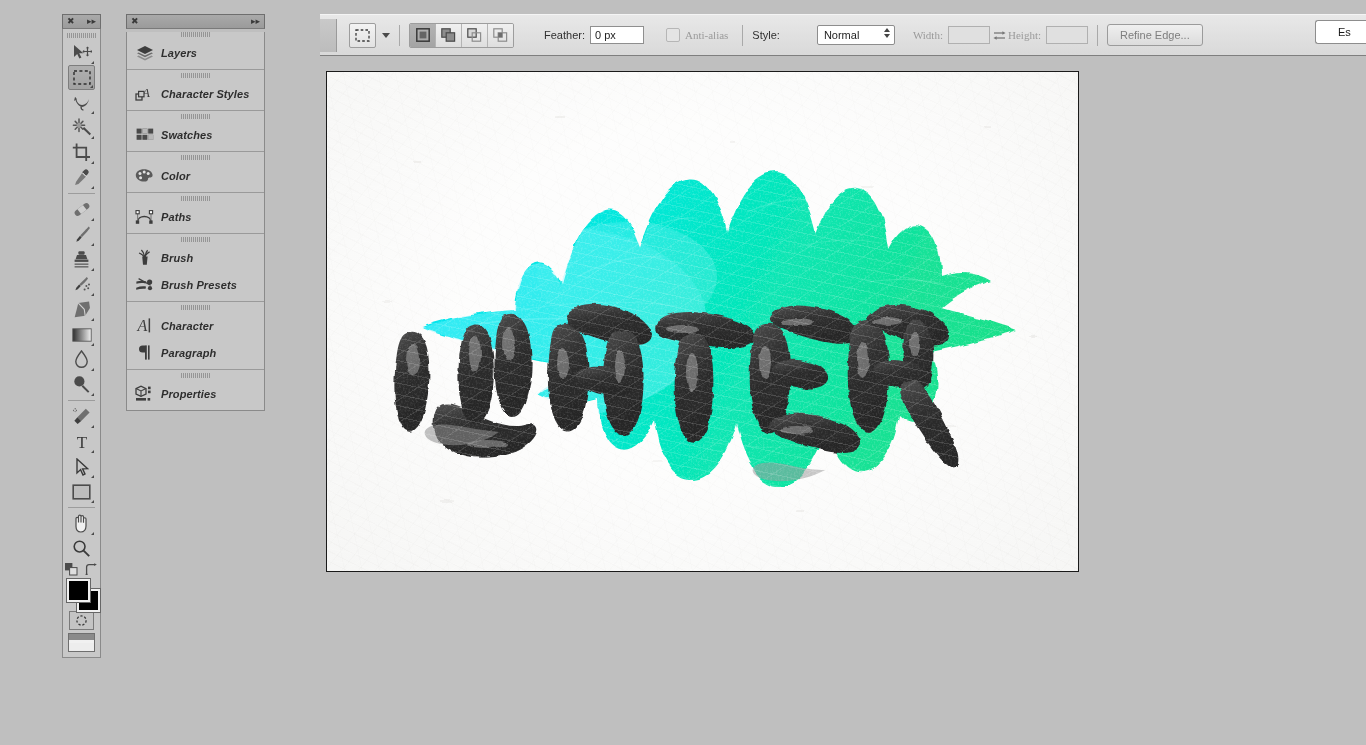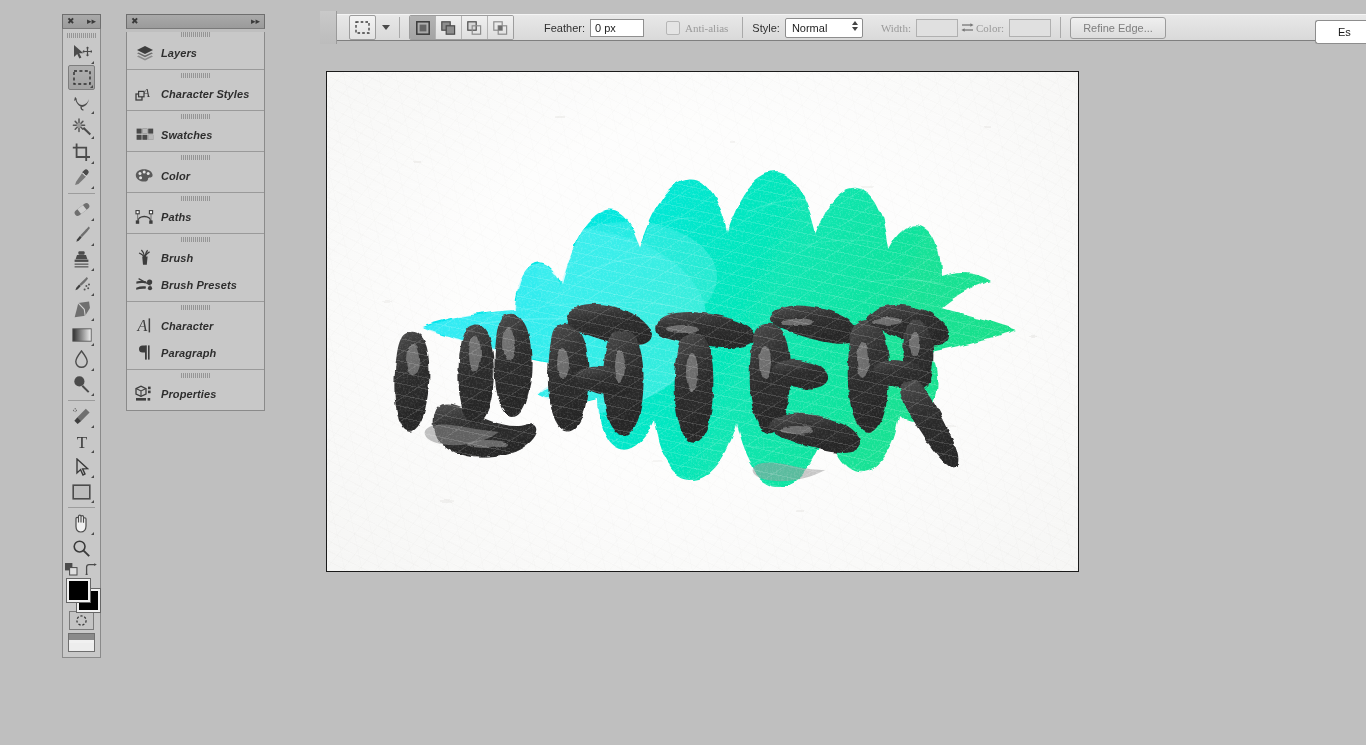--- a/index.html
+++ b/index.html
@@ -64,21 +64,21 @@
   .pgroup{border-bottom:1px solid #9a9a9a;padding-bottom:3px;}
   .pgroup:last-child{border-bottom:none;}
   .prow{
     display:flex;align-items:center;gap:7px;height:27px;padding:0 8px;cursor:pointer;
   }
   .prow .plabel{font-size:11px;font-weight:bold;color:#2e2e2e;letter-spacing:.1px;}
   .picon{width:19px;height:19px;display:flex;align-items:center;justify-content:center;flex:0 0 19px;}
 
   
   #optionsbar{
-    position:absolute;left:320px;top:14px;width:1046px;height:27px;
+    position:absolute;left:320px;top:14px;width:1046px;height:42px;
     background:linear-gradient(#e8e8e8,#d9d9d9);
     border-top:1px solid #f4f4f4;border-bottom:1px solid #7f7f7f;
     display:flex;align-items:center;box-sizing:border-box;
   }
   .ob-gripzone{width:16px;height:33px;background:linear-gradient(#c9c9c9,#bcbcbc);
     border-right:1px solid #9a9a9a;}
   .ob-sep{width:1px;height:21px;background:#a9a9a9;margin:0 9px;}
   .ob-label{font-size:11px;color:#303030;margin-right:5px;white-space:nowrap;}
   .ob-label.dim{color:#9a9a9a;font-family:Liberation Serif, serif;}
   .presetbtn{width:25px;height:23px;border:1px solid #9d9d9d;background:linear-gradient(#f3f3f3,#e2e2e2);
@@ -88,21 +88,21 @@
   .boolgroup{display:flex;border:1px solid #9d9d9d;border-radius:2px;overflow:hidden;}
   .boolbtn{width:25px;height:23px;background:linear-gradient(#f0f0f0,#dedede);
     border-right:1px solid #b4b4b4;display:flex;align-items:center;justify-content:center;cursor:pointer;}
   .boolbtn:last-child{border-right:none;}
   .boolbtn.on{background:linear-gradient(#b3b3b3,#a4a4a4);}
   .txtin{height:18px;border:1px solid #8f8f8f;background:#fff;font-size:11px;color:#222;
     padding:0 4px;box-sizing:border-box;font-family:"Liberation Sans",sans-serif;}
   .txtin.dis{background:#e0e0e0;border-color:#b0b0b0;}
   .chk{width:12px;height:12px;border:1px solid #b6b6b6;background:#e4e4e4;border-radius:2px;
     margin-right:5px;cursor:pointer;}
-  .selwrap{position:relative;display:inline-flex;align-items:flex-start;}
+  .selwrap{position:relative;display:inline-flex;align-items:flex-start;margin-left:32px;}
   .selbox{height:20px;min-width:78px;border:1px solid #8d8d8d;background:#fff;
     display:flex;align-items:center;padding:0 22px 0 6px;font-size:11px;color:#1e1e1e;
     border-radius:2px;box-sizing:border-box;cursor:pointer;}
   .spin{position:absolute;right:5px;top:3px;display:flex;flex-direction:column;gap:2px;cursor:pointer;}
   .spin i{display:block;width:0;height:0;border-left:3.5px solid transparent;border-right:3.5px solid transparent;}
   .spin i.u{border-bottom:4px solid #444;}
   .spin i.d{border-top:4px solid #444;}
   .swapbtn{width:18px;height:18px;display:flex;align-items:center;justify-content:center;cursor:pointer;}
   .refine{height:20px;padding:0 12px;border:1px solid #9b9b9b;border-radius:3px;
     background:linear-gradient(#efefef,#dcdcdc);font-size:11px;color:#7e7e7e;
@@ -615,21 +615,21 @@
 
     <span class="swapbtn">
       <svg width="15" height="13" viewBox="0 0 15 13">
         <path d="M2 4 H12" stroke="#777" stroke-width="1.3"></path>
           <path d="M13.6 4 L10.4 2.2 V5.8 Z" fill="#777"></path>
         <path d="M13 9 H3" stroke="#777" stroke-width="1.3"></path>
           <path d="M1.4 9 L4.6 7.2 V10.8 Z" fill="#777"></path>
       </svg>
     </span>
 
-    <span class="ob-label dim">Color:</span>
+    <span class="ob-label dim">Height:</span>
     <input class="txtin dis" style="width: 42px;" type="text" value="">
 
     <div class="ob-sep"></div>
 
     <span class="refine">Refine Edge...</span>
 
     <span class="espace">Es</span>
   </div>
 
   <div id="canvaswrap">

